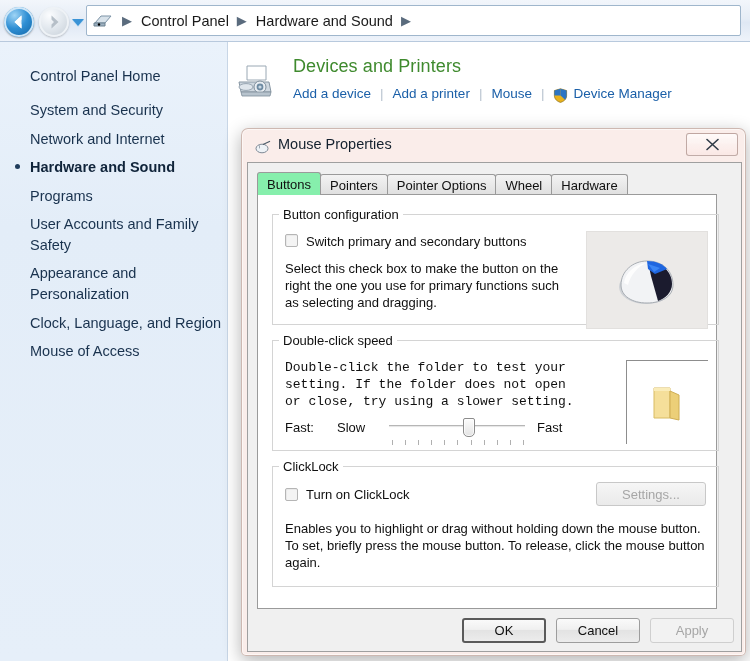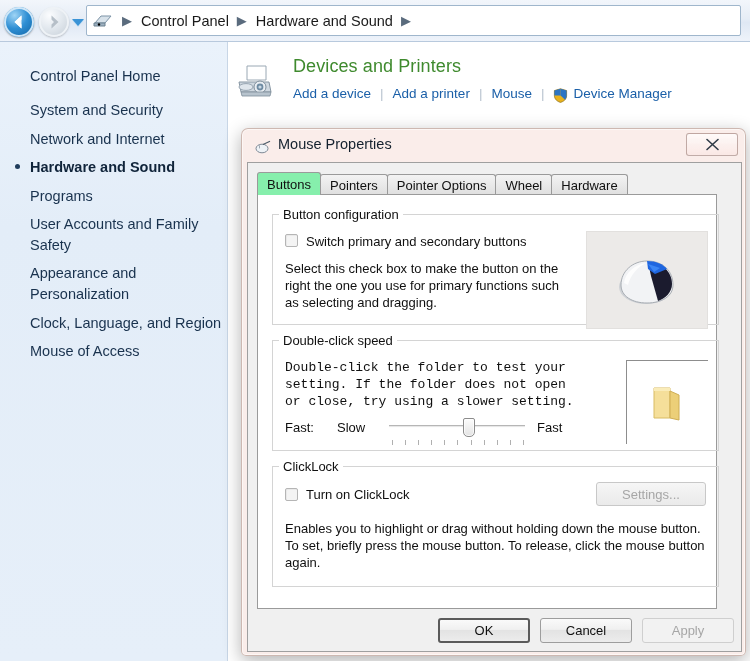--- a/index.html
+++ b/index.html
@@ -236,21 +236,21 @@
   #clicklock-desc {
     position:absolute; left:12px; top:46px; width:420px;
     font-size:13px; color:#101010; line-height:1.32;
   }
 
   #dlg-buttons {
     position:absolute; left:9px; top:452px; width:477px; height:30px;
     display:flex; justify-content:flex-end; align-items:center; gap:10px;
   }
   .dlgbtn {
-    width:92px; height:25px; font-size:13px; color:#101010;
+    width:84px; height:25px; font-size:13px; color:#101010;
     background: linear-gradient(180deg,#fafafa 0%,#f0f0f0 45%,#e3e3e3 50%,#ececec 100%);
     border:1px solid #9d9d9d; border-radius:3px;
     display:flex; align-items:center; justify-content:center; cursor:pointer;
   }
   .dlgbtn.default { border:2px solid #5a5a5a; }
   .dlgbtn.disabled { color:#a6a6a6; border-color:#cfcfcf; background:#f2f2f2; cursor:default; }
 </style>
 </head>
 <body>
 

